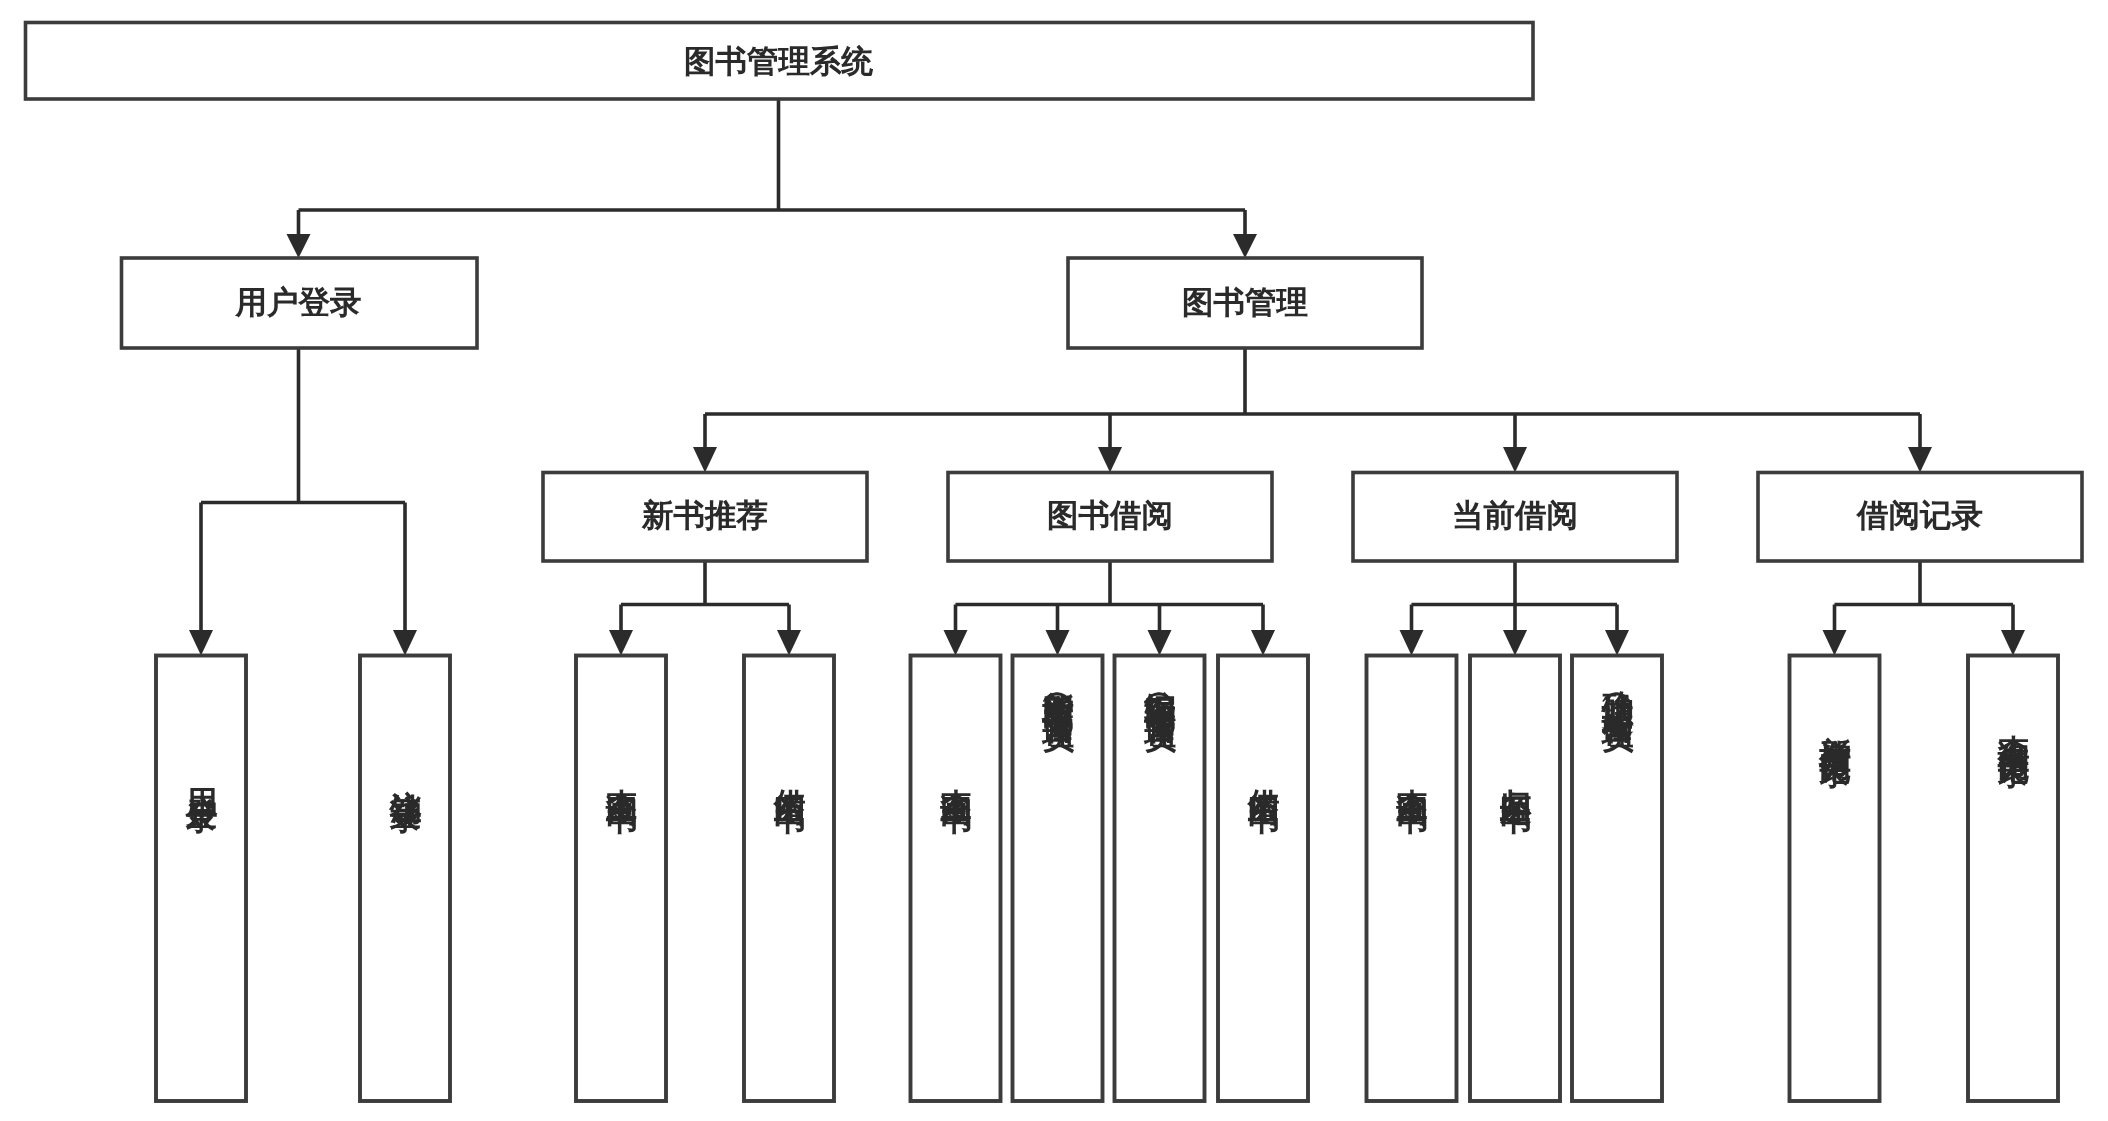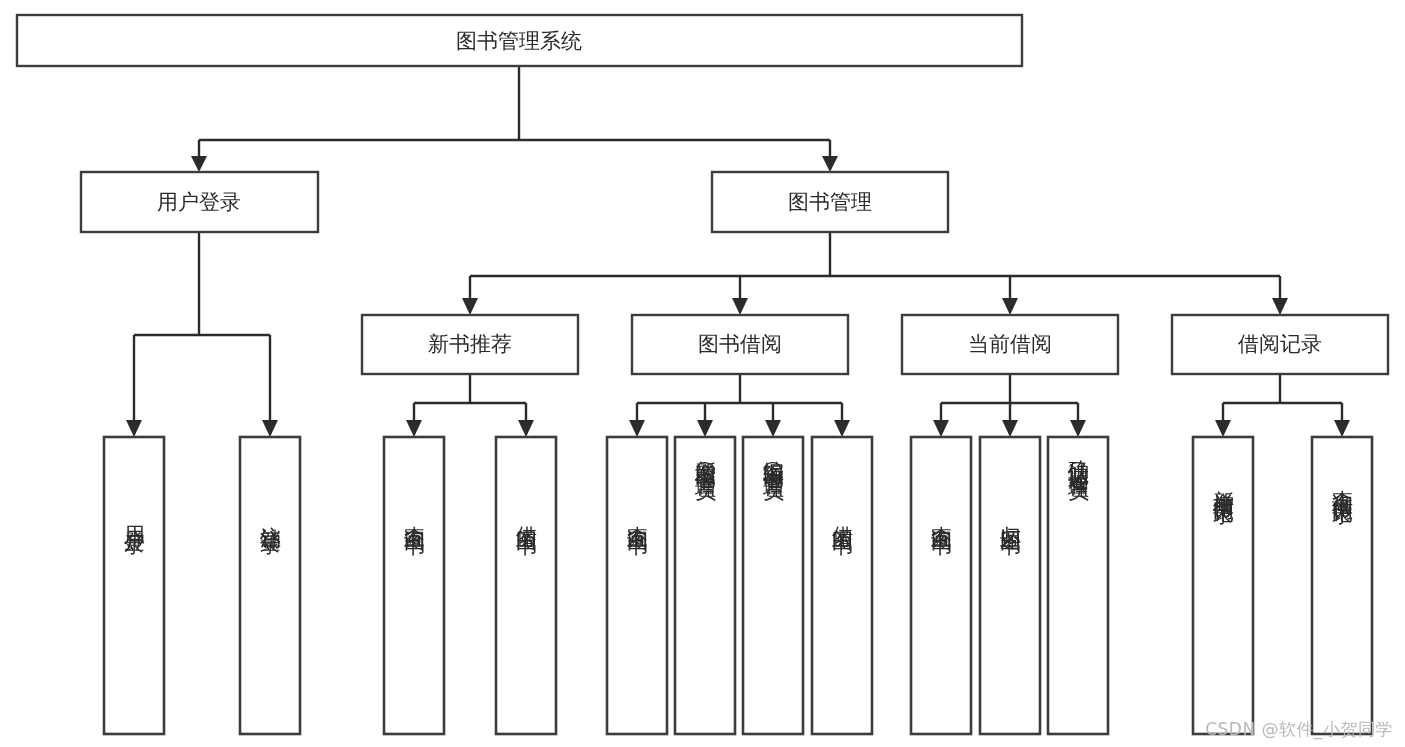--- a/index.html
+++ b/index.html
@@ -11,20 +11,21 @@
     width: 1405px;
     height: 747px;
     font-family: "DejaVu Sans", "Liberation Sans", sans-serif;
     overflow: hidden;
     position: relative;
   }
   #diagram-root {
     position: relative;
     width: 1405px;
     height: 747px;
+    font-weight: bold;
   }
   svg.flow {
     position: absolute;
     top: 0;
     left: 0;
     width: 1405px;
     height: 747px;
     display: block;
   }
   .node-rect {
@@ -245,15 +246,14 @@
   <div class="leaf-label-holder" style="left:1048px; top:437px; width:60px; height:297px;">
     <span class="leaf-label" style="margin-top:6px;">确认归还（管理员）</span>
   </div>
   <div class="leaf-label-holder" style="left:1193px; top:437px; width:60px; height:297px;">
     <span class="leaf-label" style="margin-top:36px;">新增借阅记录</span>
   </div>
   <div class="leaf-label-holder" style="left:1312px; top:437px; width:60px; height:297px;">
     <span class="leaf-label" style="margin-top:36px;">查询借阅记录</span>
   </div>
 
-  <div class="watermark">CSDN @软件_小贺同学</div>
 
 </div>
 
 </body></html>

